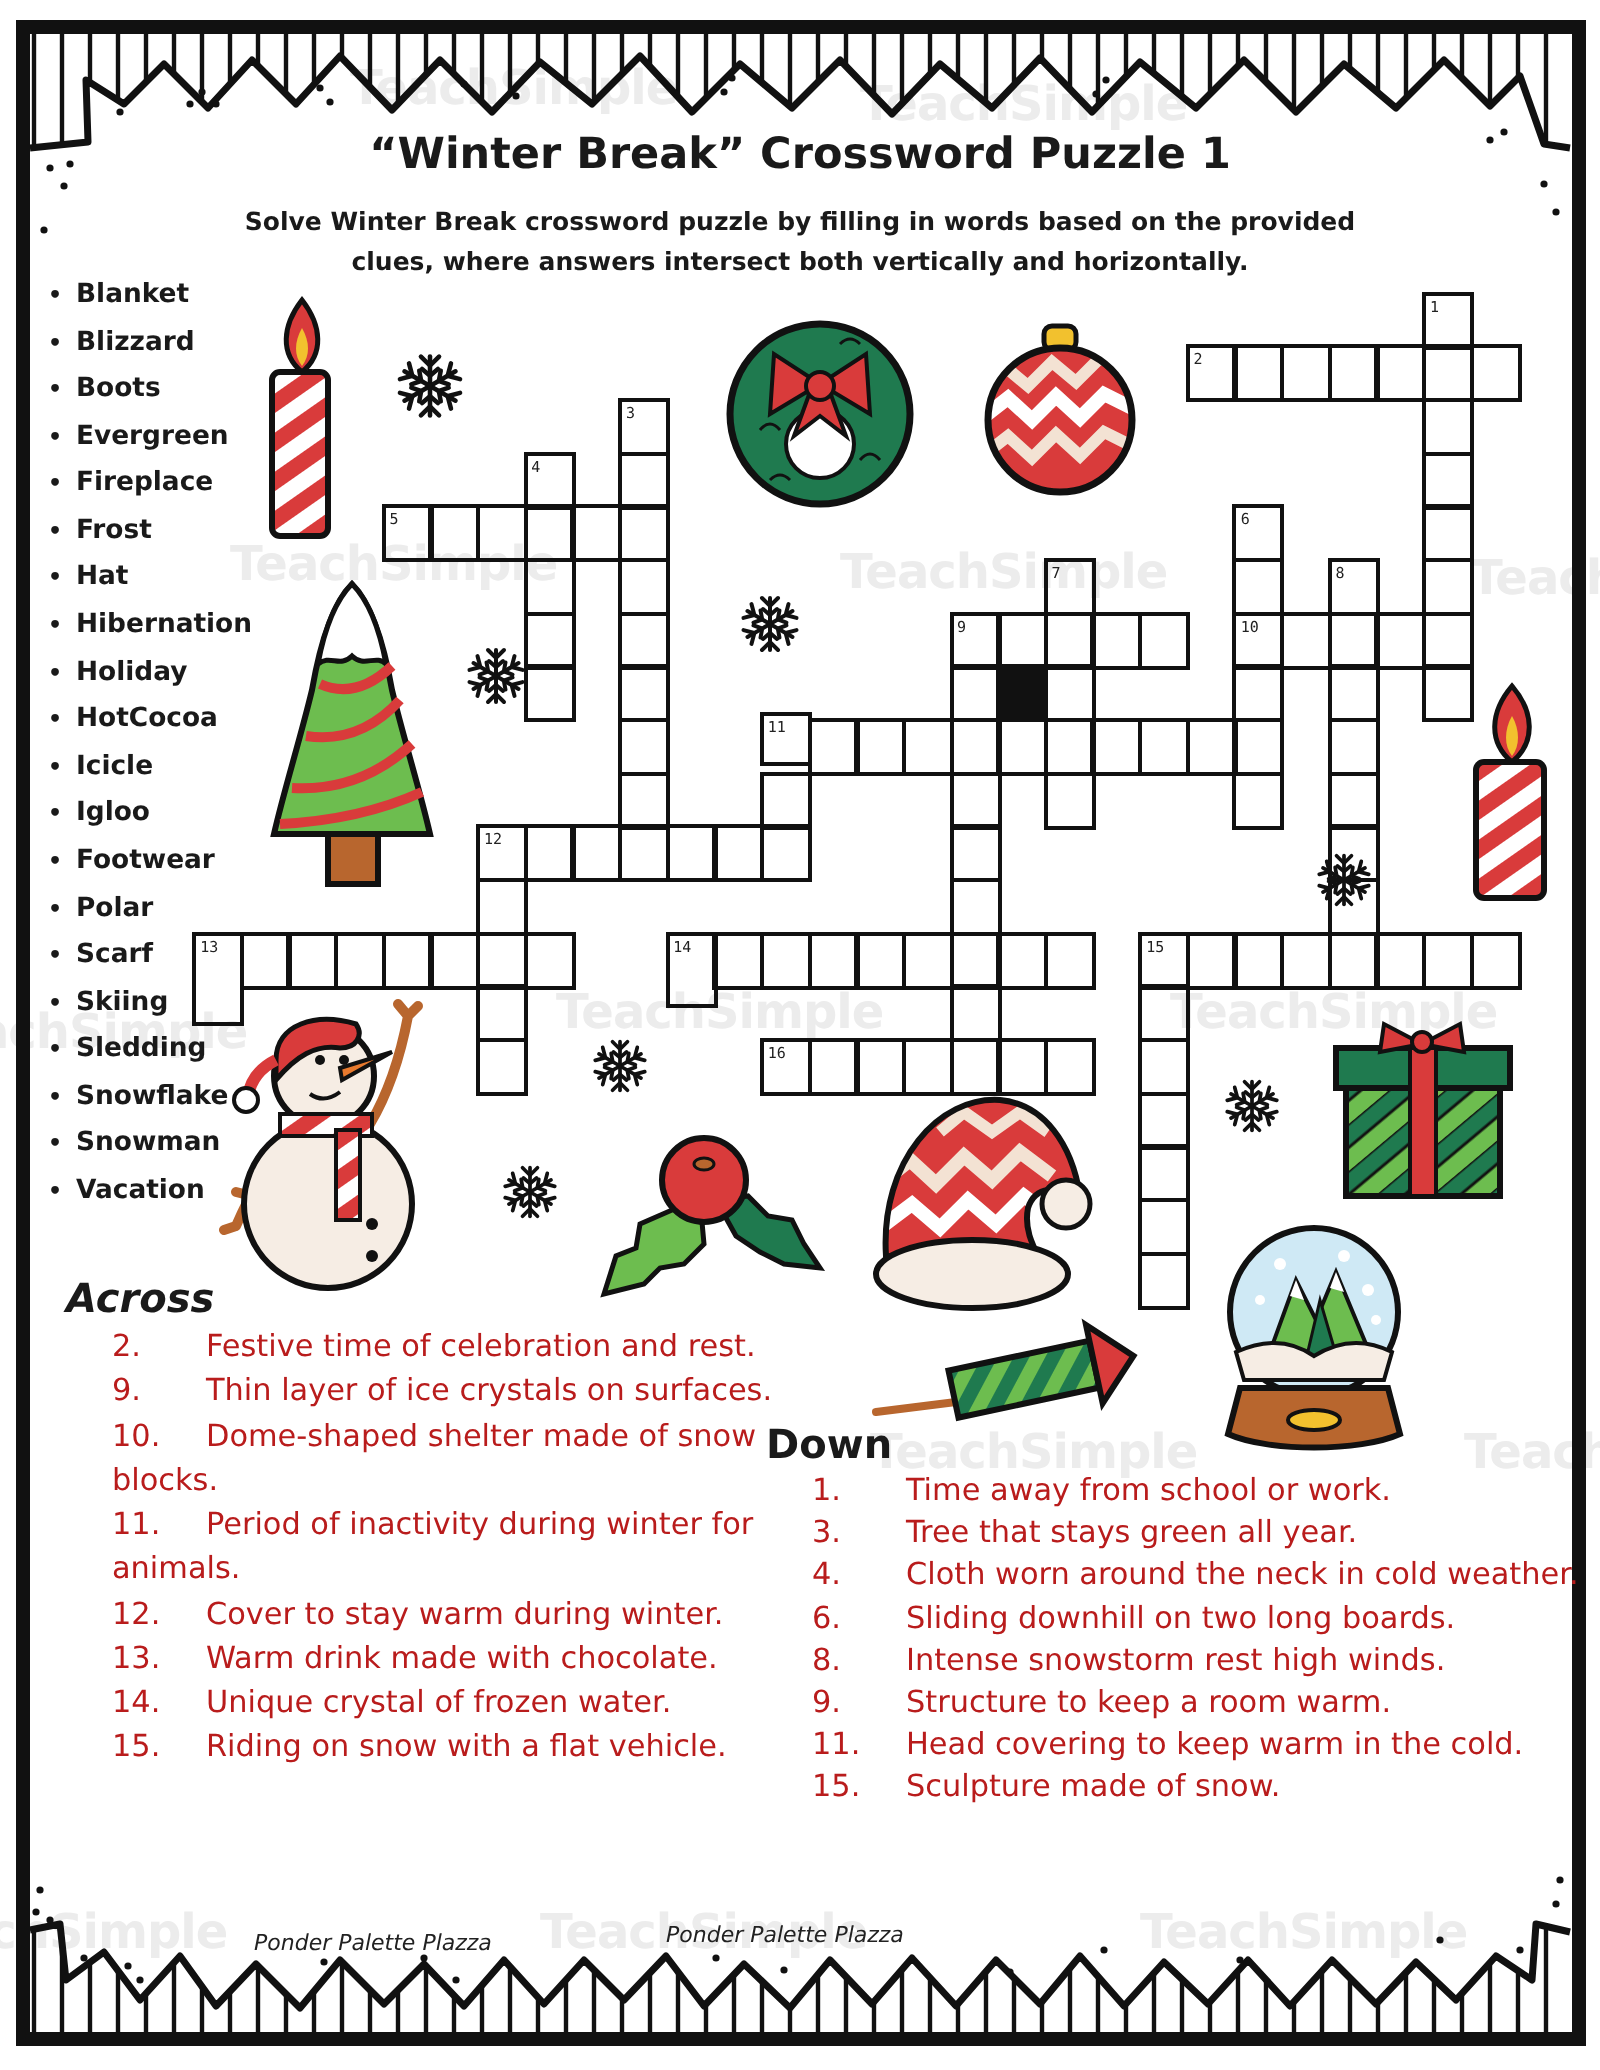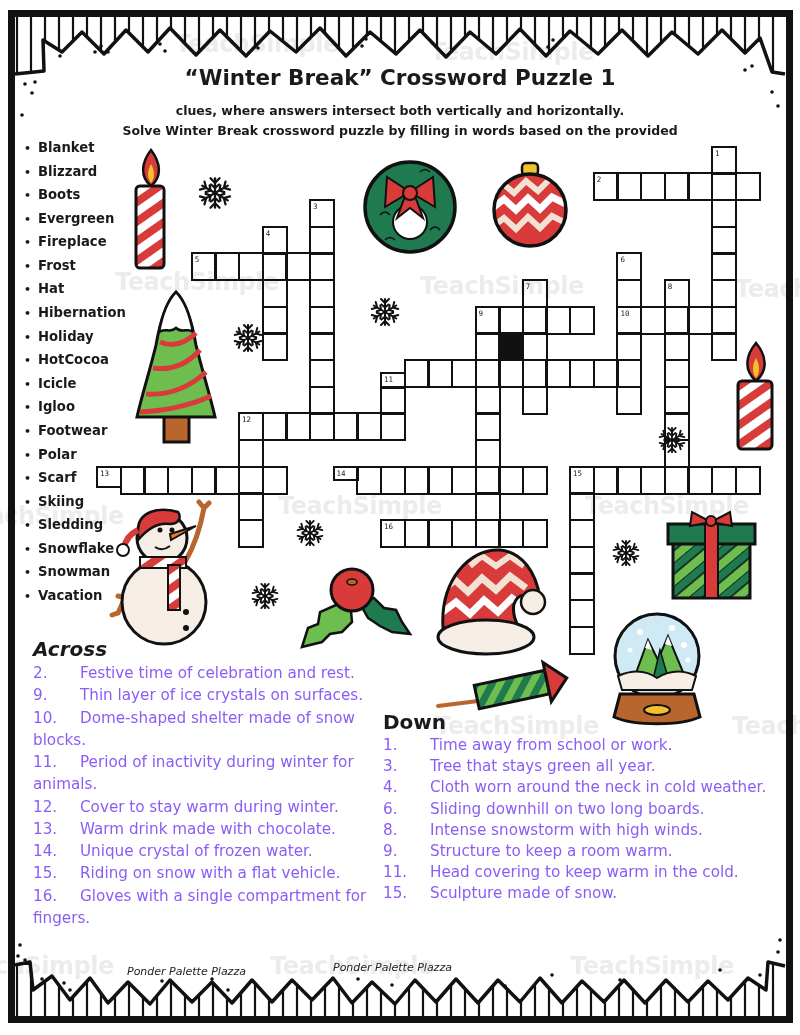--- a/index.html
+++ b/index.html
@@ -11,21 +11,21 @@
   .subtitle { position:absolute; left:0; width:800px; top:101px; text-align:center; font-weight:bold; font-size:12.5px; line-height:20px; z-index:3; }
   .subtitle div { white-space:nowrap; }
   .wordbank { position:absolute; left:24px; top:136px; margin:0; padding:0; list-style:none; z-index:3; }
   .wordbank li { height:23.58px; line-height:23.58px; font-weight:bold; font-size:13.2px; white-space:nowrap; }
   .wordbank .bullet { display:inline-block; width:14px; font-size:11px; }
   #grid { position:absolute; left:0; top:0; width:800px; height:1035px; z-index:3; pointer-events:none; }
   .cell { position:absolute; box-sizing:border-box; border:2.4px solid #111; background:transparent; pointer-events:auto; }
   .cell.blocked { background:#111; }
   .cell .num { position:absolute; left:2px; top:1px; font-family:"DejaVu Sans Mono", monospace; font-size:7.5px; line-height:9px; color:#222; }
   .clue-heading { position:absolute; font-weight:bold; font-size:20px; line-height:24px; z-index:3; }
-  .clues { position:absolute; z-index:3; font-size:15.2px; color:#8b5cf6; }
+  .clues { position:absolute; z-index:3; font-size:15.2px; color:#b91c1c;margin-left:23px; }
   .clues.across { left:33px; top:662px; width:339px; }
   .clues.across p { margin:0; line-height:22.25px; }
   .clues.down { left:383px; top:735px; width:405px; }
   .clues.down p { margin:0; line-height:21.2px; white-space:nowrap; }
   .clues .cnum { display:inline-block; width:47px; }
   .credit { position:absolute; font-style:italic; font-size:11px; color:#222; z-index:3; white-space:nowrap; }
 </style>
 </head>
 <body>
 
@@ -252,22 +252,22 @@
       <rect x="476" y="678" width="72" height="24" fill="url(#rocketStripe)" stroke="#111" stroke-width="3"></rect>
       <polygon points="548,670 568,690 548,710" fill="#d93b3b" stroke="#111" stroke-width="3"></polygon>
     </g>
   </g>
 </svg>
 
 <div class="frame"></div>
 
 <div class="title">“Winter Break” Crossword Puzzle 1</div>
 <div class="subtitle">
+  <div>Solve Winter Break crossword puzzle by filling in words based on the provided</div>
   <div>clues, where answers intersect both vertically and horizontally.</div>
-  <div>Solve Winter Break crossword puzzle by filling in words based on the provided</div>
 </div>
 
 <ul class="wordbank">
   <li><span class="bullet">•</span><span>Blanket</span></li>
   <li><span class="bullet">•</span><span>Blizzard</span></li>
   <li><span class="bullet">•</span><span>Boots</span></li>
   <li><span class="bullet">•</span><span>Evergreen</span></li>
   <li><span class="bullet">•</span><span>Fireplace</span></li>
   <li><span class="bullet">•</span><span>Frost</span></li>
   <li><span class="bullet">•</span><span>Hat</span></li>
@@ -365,21 +365,21 @@
     <div class="cell" style="left: 474.5px; top: 332.19px; width: 26.05px; height: 29.07px;"></div>
     <div class="cell" style="left: 474.5px; top: 358.86px; width: 26.05px; height: 29.07px;"></div>
     <div class="cell" style="left: 474.5px; top: 385.53px; width: 26.05px; height: 29.07px;"></div>
     <div class="cell" style="left: 474.5px; top: 412.2px; width: 26.05px; height: 29.07px;"></div>
     <div class="cell" style="left: 474.5px; top: 438.87px; width: 26.05px; height: 29.07px;"></div>
     <div class="cell" style="left: 474.5px; top: 465.54px; width: 26.05px; height: 29.07px;"></div>
     <div class="cell" style="left: 474.5px; top: 492.21px; width: 26.05px; height: 29.07px;"></div>
     <div class="cell" style="left: 474.5px; top: 518.88px; width: 26.05px; height: 29.07px;"></div>
     <div class="cell" style="left: 640.05px; top: 305.52px; width: 26.05px; height: 29.07px;"></div>
     <div class="cell" style="left: 687.35px; top: 305.52px; width: 26.05px; height: 29.07px;"></div>
-    <div class="cell" style="left: 379.9px; top: 372px; width: 26.05px; height: 17px;">
+    <div class="cell" style="left: 379.9px; top: 356px; width: 26.05px; height: 27px;">
       <span class="num">11</span>
     </div>
     <div class="cell" style="left: 403.55px; top: 358.86px; width: 26.05px; height: 29.07px;"></div>
     <div class="cell" style="left: 427.2px; top: 358.86px; width: 26.05px; height: 29.07px;"></div>
     <div class="cell" style="left: 450.85px; top: 358.86px; width: 26.05px; height: 29.07px;"></div>
     <div class="cell" style="left: 498.15px; top: 358.86px; width: 26.05px; height: 29.07px;"></div>
     <div class="cell" style="left: 545.45px; top: 358.86px; width: 26.05px; height: 29.07px;"></div>
     <div class="cell" style="left: 569.1px; top: 358.86px; width: 26.05px; height: 29.07px;"></div>
     <div class="cell" style="left: 592.75px; top: 358.86px; width: 26.05px; height: 29.07px;"></div>
     <div class="cell" style="left: 379.9px; top: 385.53px; width: 26.05px; height: 29.07px;"></div>
@@ -388,30 +388,30 @@
       <span class="num">12</span>
     </div>
     <div class="cell" style="left: 261.65px; top: 412.2px; width: 26.05px; height: 29.07px;"></div>
     <div class="cell" style="left: 285.3px; top: 412.2px; width: 26.05px; height: 29.07px;"></div>
     <div class="cell" style="left: 332.6px; top: 412.2px; width: 26.05px; height: 29.07px;"></div>
     <div class="cell" style="left: 356.25px; top: 412.2px; width: 26.05px; height: 29.07px;"></div>
     <div class="cell" style="left: 238px; top: 438.87px; width: 26.05px; height: 29.07px;"></div>
     <div class="cell" style="left: 238px; top: 465.54px; width: 26.05px; height: 29.07px;"></div>
     <div class="cell" style="left: 238px; top: 492.21px; width: 26.05px; height: 29.07px;"></div>
     <div class="cell" style="left: 238px; top: 518.88px; width: 26.05px; height: 29.07px;"></div>
-    <div class="cell" style="left: 96.1px; top: 465.54px; width: 26.05px; height: 22px;">
+    <div class="cell" style="left: 96.1px; top: 465.54px; width: 26.05px; height: 47px;">
       <span class="num">13</span>
     </div>
     <div class="cell" style="left: 119.75px; top: 465.54px; width: 26.05px; height: 29.07px;"></div>
     <div class="cell" style="left: 143.4px; top: 465.54px; width: 26.05px; height: 29.07px;"></div>
     <div class="cell" style="left: 167.05px; top: 465.54px; width: 26.05px; height: 29.07px;"></div>
     <div class="cell" style="left: 190.7px; top: 465.54px; width: 26.05px; height: 29.07px;"></div>
     <div class="cell" style="left: 214.35px; top: 465.54px; width: 26.05px; height: 29.07px;"></div>
     <div class="cell" style="left: 261.65px; top: 465.54px; width: 26.05px; height: 29.07px;"></div>
-    <div class="cell" style="left: 332.6px; top: 465.54px; width: 26.05px; height: 15px;">
+    <div class="cell" style="left: 332.6px; top: 465.54px; width: 26.05px; height: 38px;">
       <span class="num">14</span>
     </div>
     <div class="cell" style="left: 356.25px; top: 465.54px; width: 26.05px; height: 29.07px;"></div>
     <div class="cell" style="left: 379.9px; top: 465.54px; width: 26.05px; height: 29.07px;"></div>
     <div class="cell" style="left: 403.55px; top: 465.54px; width: 26.05px; height: 29.07px;"></div>
     <div class="cell" style="left: 427.2px; top: 465.54px; width: 26.05px; height: 29.07px;"></div>
     <div class="cell" style="left: 450.85px; top: 465.54px; width: 26.05px; height: 29.07px;"></div>
     <div class="cell" style="left: 498.15px; top: 465.54px; width: 26.05px; height: 29.07px;"></div>
     <div class="cell" style="left: 521.8px; top: 465.54px; width: 26.05px; height: 29.07px;"></div>
     <div class="cell" style="left: 569.1px; top: 465.54px; width: 26.05px; height: 29.07px;">
@@ -443,29 +443,28 @@
 <div class="clue-heading" style="left:33px;top:637px;font-style:italic;">Across</div>
 <div class="clues across">
   <p><span class="cnum">2.</span><span>Festive time of celebration and rest.</span></p>
   <p><span class="cnum">9.</span><span>Thin layer of ice crystals on surfaces.</span></p>
   <p><span class="cnum">10.</span><span>Dome-shaped shelter made of snow blocks.</span></p>
   <p><span class="cnum">11.</span><span>Period of inactivity during winter for animals.</span></p>
   <p><span class="cnum">12.</span><span>Cover to stay warm during winter.</span></p>
   <p><span class="cnum">13.</span><span>Warm drink made with chocolate.</span></p>
   <p><span class="cnum">14.</span><span>Unique crystal of frozen water.</span></p>
   <p><span class="cnum">15.</span><span>Riding on snow with a flat vehicle.</span></p>
-  <p><span class="cnum">16.</span><span>Gloves with a single compartment for fingers.</span></p>
 </div>
 
 <div class="clue-heading" style="left:383px;top:710px;text-align:right;">Down</div>
 <div class="clues down">
   <p><span class="cnum">1.</span><span>Time away from school or work.</span></p>
   <p><span class="cnum">3.</span><span>Tree that stays green all year.</span></p>
   <p><span class="cnum">4.</span><span>Cloth worn around the neck in cold weather.</span></p>
   <p><span class="cnum">6.</span><span>Sliding downhill on two long boards.</span></p>
-  <p><span class="cnum">8.</span><span>Intense snowstorm with high winds.</span></p>
+  <p><span class="cnum">8.</span><span>Intense snowstorm rest high winds.</span></p>
   <p><span class="cnum">9.</span><span>Structure to keep a room warm.</span></p>
   <p><span class="cnum">11.</span><span>Head covering to keep warm in the cold.</span></p>
   <p><span class="cnum">15.</span><span>Sculpture made of snow.</span></p>
 </div>
 
 <div class="credit" style="left:127px;top:965px;">Ponder Palette Plazza</div>
 <div class="credit" style="left:333px;top:961px;">Ponder Palette Plazza</div>
 
 </body></html>

